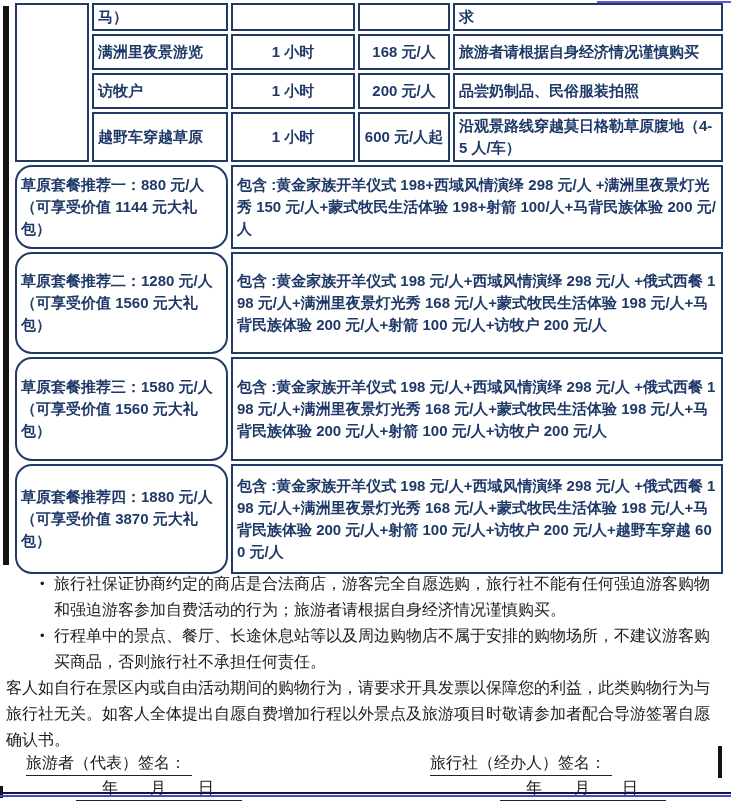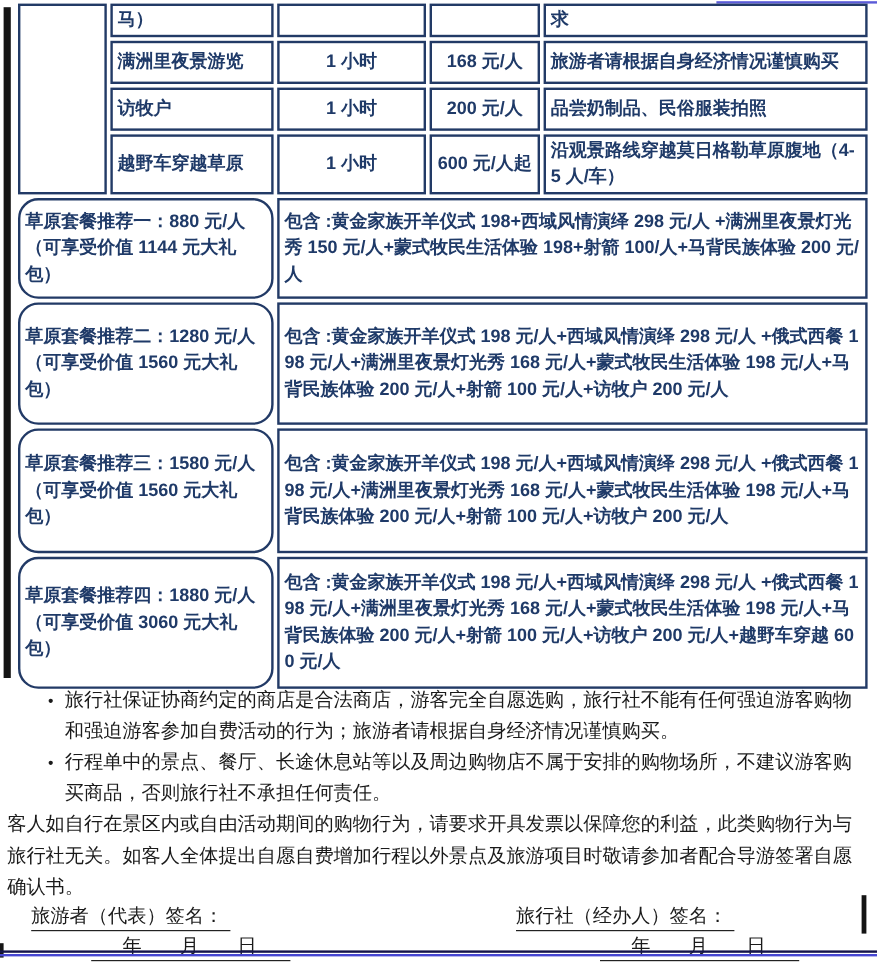--- a/index.html
+++ b/index.html
@@ -107,21 +107,21 @@
     <tr>
       <td colspan="2" class="pkg-title" style="height:98px">
         <div>草原套餐推荐三：1580 元/人</div>
         <div>（可享受价值 1560 元大礼包）</div>
       </td>
       <td colspan="3" class="includes">包含 :黄金家族开羊仪式 198 元/人+西域风情演绎 298 元/人 +俄式西餐 198 元/人+满洲里夜景灯光秀 168 元/人+蒙式牧民生活体验 198 元/人+马背民族体验 200 元/人+射箭 100 元/人+访牧户 200 元/人</td>
     </tr>
     <tr>
       <td colspan="2" class="pkg-title" style="height:104px">
         <div>草原套餐推荐四：1880 元/人</div>
-        <div>（可享受价值 3060 元大礼包）</div>
+        <div>（可享受价值 3870 元大礼包）</div>
       </td>
       <td colspan="3" class="includes">包含 :黄金家族开羊仪式 198 元/人+西域风情演绎 298 元/人 +俄式西餐 198 元/人+满洲里夜景灯光秀 168 元/人+蒙式牧民生活体验 198 元/人+马背民族体验 200 元/人+射箭 100 元/人+访牧户 200 元/人+越野车穿越 600 元/人</td>
     </tr>
   </tbody>
     </table>
 
   <div class="notes">
     <div class="bullet-row">
       <span class="bullet">•</span>
       <span class="bullet-text">旅行社保证协商约定的商店是合法商店，游客完全自愿选购，旅行社不能有任何强迫游客购物和强迫游客参加自费活动的行为；旅游者请根据自身经济情况谨慎购买。</span>

